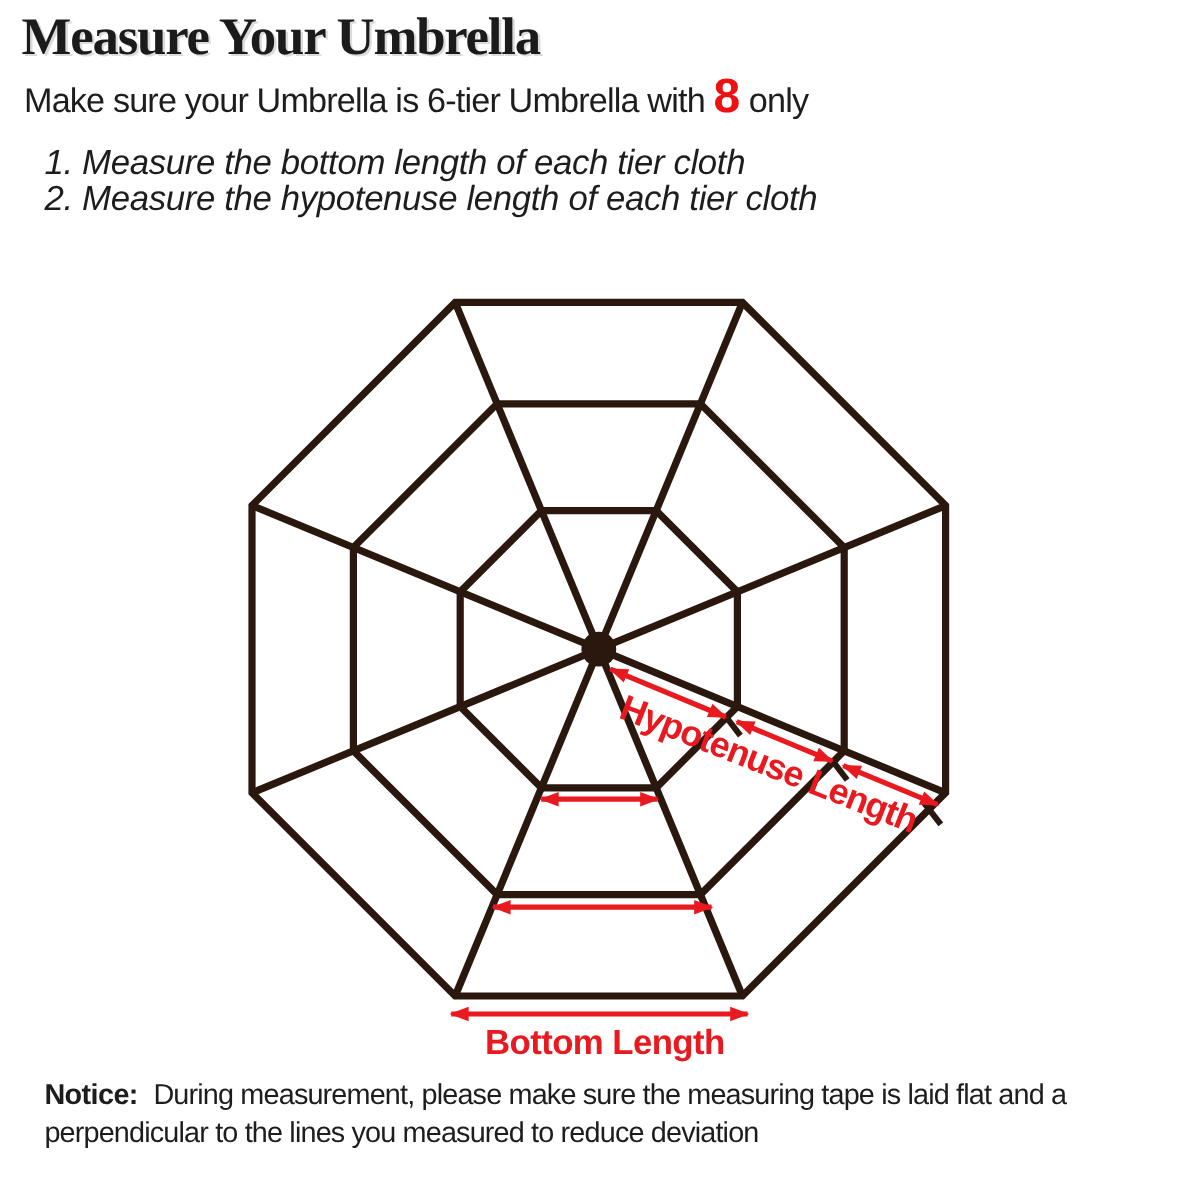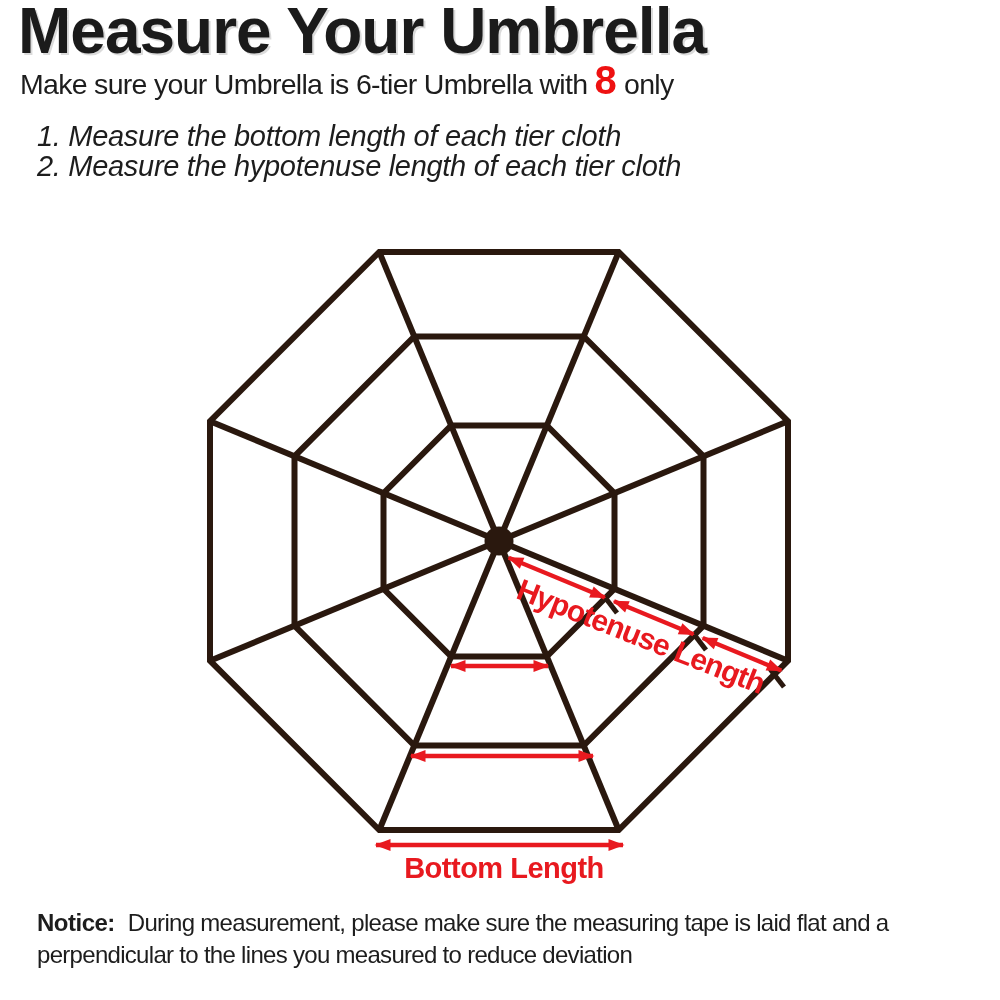--- a/index.html
+++ b/index.html
@@ -2,41 +2,42 @@
 <html><head>
 <meta charset="utf-8">
 <style>
   html,body{margin:0;padding:0;background:#ffffff;}
   .page{
     position:relative;width:1000px;height:1000px;background:#ffffff;overflow:hidden;
     font-family:"Liberation Sans","DejaVu Sans",sans-serif;color:#1c1c1c;
   }
   .title{
     position:absolute;left:18px;top:2px;margin:0;
-    font-size:64px;line-height:58px;font-weight:700;letter-spacing:-1px;color:#1b1b1b;
+    font-size:44px;line-height:58px;font-weight:700;letter-spacing:-1px;color:#1b1b1b;
     text-shadow:2px 2px 0 rgba(0,0,0,0.14);
+    font-family:Liberation Serif, serif;
   }
   .subtitle{
     position:absolute;left:20px;top:61px;
     font-size:28.5px;line-height:38px;letter-spacing:-0.7px;color:#1d1d1d;white-space:nowrap;
   }
   .subtitle .eight{
     font-size:40px;font-weight:700;color:#ee1111;line-height:38px;letter-spacing:0;
   }
   .steps{
     position:absolute;left:37px;top:121px;
     font-size:29px;line-height:30px;font-style:italic;letter-spacing:-0.3px;color:#1d1d1d;white-space:nowrap;
   }
   .desc{
     position:absolute;left:20px;top:167px;
     font-size:24px;line-height:32px;letter-spacing:-0.8px;color:#1d1d1d;white-space:nowrap;
   }
   .notice{
     position:absolute;left:37px;top:897px;
-    font-size:24px;line-height:32px;letter-spacing:-0.7px;color:#1d1d1d;white-space:nowrap;margin-top:10px;
+    font-size:24px;line-height:32px;letter-spacing:-0.7px;color:#1d1d1d;white-space:nowrap;
   }
   .notice .nb{font-weight:700;margin-right:13px;letter-spacing:-0.5px;}
   .diagram{position:absolute;left:0;top:0;}
   .frame-line{stroke:#2a180e;stroke-width:6;fill:none;stroke-linejoin:miter;}
   .tick{stroke:#2a180e;stroke-width:5;}
   .arrow{stroke:#e8191f;stroke-width:4.3;}
   .red-label{fill:#e8191f;font-weight:700;font-family:"Liberation Sans","DejaVu Sans",sans-serif;}
 </style>
 </head>
 <body>

